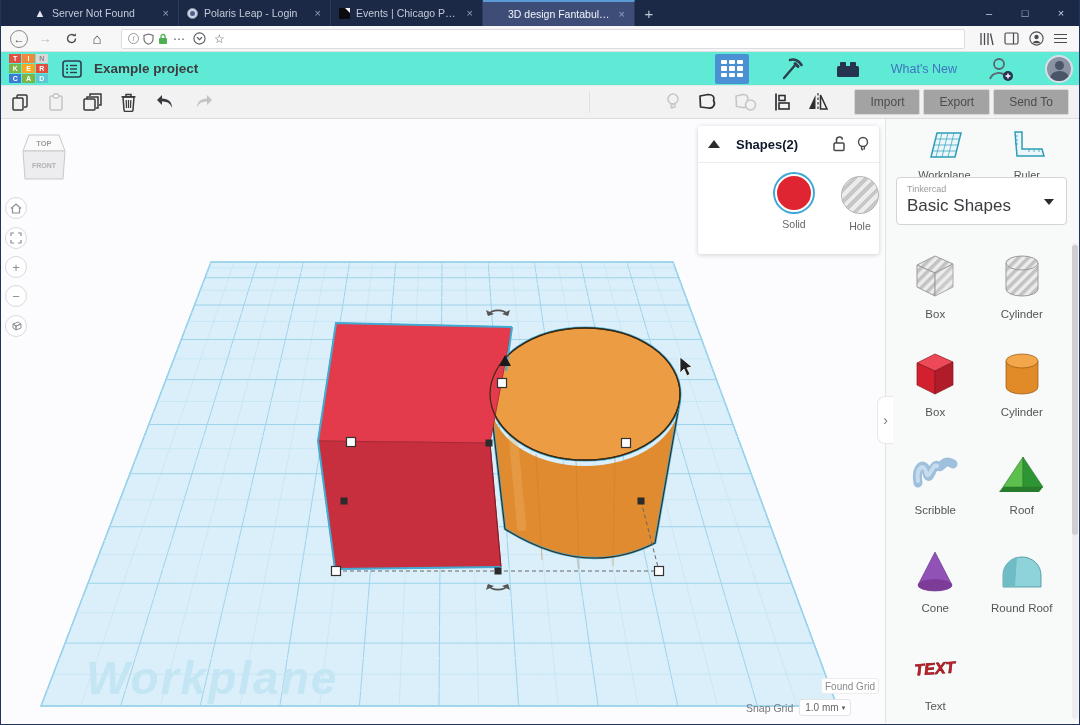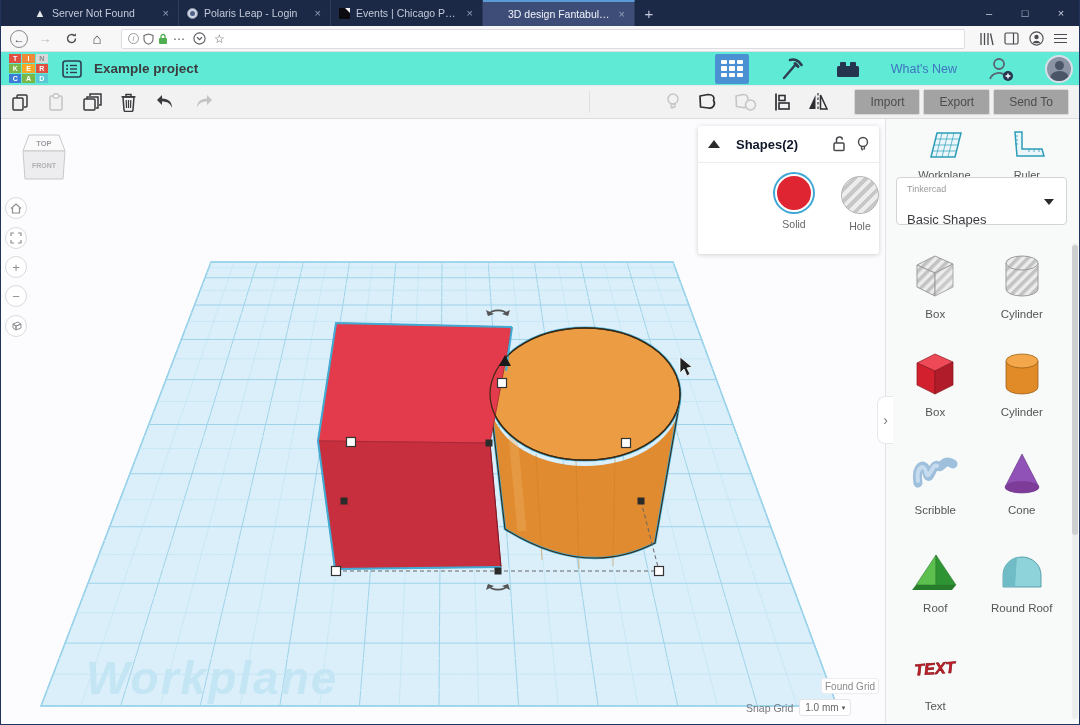--- a/index.html
+++ b/index.html
@@ -88,21 +88,21 @@
   .c-hole { width:38px; height:38px; border-radius:50%; background:repeating-linear-gradient(135deg,#c7c7c7 0 4px,#ececec 4px 8px); border:1px solid #b5b5b5; margin:2px auto 0; }
   .sp-label { font-size:10.5px; color:#666; margin-top:6px; }
 
   
   .sidebar { position:absolute; left:884px; top:0; bottom:0; width:194px; background:#f8f9f9; border-left:1px solid #e3e3e5; z-index:5; }
   .sb-tools { display:flex; justify-content:space-around; padding:10px 14px 0; }
   .sb-tool { text-align:center; }
   .sb-tool-label { font-size:11px; color:#555; margin-top:4px; }
   .sb-drop { position:absolute; left:10px; right:12px; top:58px; height:48px; background:#fff; border:1px solid #d4d4d6; border-radius:4px; padding:6px 10px; }
   .sb-drop .brand { font-size:9px; color:#9a9a9e; }
-  .sb-drop .sel { font-size:13px; color:#3c3c40; margin-top:18px; }
+  .sb-drop .sel { font-size:17px; color:#3c3c40; margin-top:2px; }
   .sb-drop .caret { position:absolute; right:12px; top:21px; width:0; height:0; border-left:5px solid transparent; border-right:5px solid transparent; border-top:6px solid #2b2b2e; }
   .gallery { position:absolute; left:6px; right:14px; top:122px; bottom:0; display:grid; grid-template-columns:1fr 1fr; grid-auto-rows:98px; padding-top:8px; }
   .g-item { text-align:center; }
   .g-label { font-size:11.5px; color:#555; margin-top:1px; }
   .sb-scroll { position:absolute; right:1px; top:124px; bottom:4px; width:6px; background:#ededee; border-radius:3px; }
   .sb-thumb { position:absolute; right:1px; top:126px; width:6px; height:290px; background:#cfcfd2; border-radius:3px; }
   .sb-chevron { position:absolute; left:876px; top:277px; width:16px; height:48px; background:#fff; border:1px solid #e8e8ea; border-right:none; border-radius:8px 0 0 8px; z-index:6; display:flex; align-items:center; justify-content:center; color:#7a7a7e; font-size:14px; }
 
   
   .edit-grid { position:absolute; left:820px; top:559px; width:58px; height:16px; background:#fff; border-radius:3px; border:1px solid #ececee; font-size:10px; color:#8a8a8e; display:flex; align-items:center; justify-content:center; z-index:3; }
@@ -647,35 +647,35 @@
         </div>
         <div class="g-item">
           <svg width="54" height="54" viewBox="0 0 54 54">
             <path d="M10,38 C7,20 17,16 19,28 C21,40 25,16 30,21 C34,25 35,12 45,19" fill="none" stroke="#9fc0dc" stroke-width="9" stroke-linecap="round" stroke-linejoin="round"></path>
             <path d="M10,36 C8,22 16,18 18,27 C20,38 25,17 29,21" fill="none" stroke="#c6dcee" stroke-width="4" stroke-linecap="round"></path>
           </svg>
           <div class="g-label">Scribble</div>
         </div>
         <div class="g-item">
           <svg width="54" height="54" viewBox="0 0 54 54">
-            <path d="M10,42 A17,6 0 0 0 44,42 L27,9 Z" fill="#9152b8" stroke="#5e2f7e" stroke-width="0.6"></path>
-            <path d="M10,42 A17,6 0 0 0 44,42 A17,6 0 0 0 10,42" fill="#7d3c98"></path>
-          </svg>
-          <div class="g-label">Cone</div>
-        </div>
-        <div class="g-item">
-          <svg width="54" height="54" viewBox="0 0 54 54">
             <polygon points="8,42 28,12 28,42" fill="#5cbf4e" stroke="#2c7d2e" stroke-width="0.6"></polygon>
             <polygon points="28,12 48,42 28,42" fill="#2f9434" stroke="#2c7d2e" stroke-width="0.6"></polygon>
             <polygon points="8,42 48,42 44,47 4,47" fill="#267c2b"></polygon>
           </svg>
           <div class="g-label">Roof</div>
         </div>
         <div class="g-item">
           <svg width="54" height="54" viewBox="0 0 54 54">
+            <path d="M10,42 A17,6 0 0 0 44,42 L27,9 Z" fill="#9152b8" stroke="#5e2f7e" stroke-width="0.6"></path>
+            <path d="M10,42 A17,6 0 0 0 44,42 A17,6 0 0 0 10,42" fill="#7d3c98"></path>
+          </svg>
+          <div class="g-label">Cone</div>
+        </div>
+        <div class="g-item">
+          <svg width="54" height="54" viewBox="0 0 54 54">
             <path d="M8,44 V32 A19,18 0 0 1 46,32 V44 Z" fill="#8fd3da" stroke="#3f8f99" stroke-width="0.8"></path>
             <path d="M8,44 V32 A19,18 0 0 1 22,14 L20,44 Z" fill="#6fbcc6"></path>
           </svg>
           <div class="g-label">Round Roof</div>
         </div>
         <div class="g-item">
           <svg width="54" height="54" viewBox="0 0 54 54">
             <text x="27" y="33" text-anchor="middle" font-size="16" font-weight="bold" font-style="italic" fill="#c41e28" stroke="#7e1118" stroke-width="0.6" transform="rotate(-4 27 30)">TEXT</text>
           </svg>
           <div class="g-label">Text</div>

